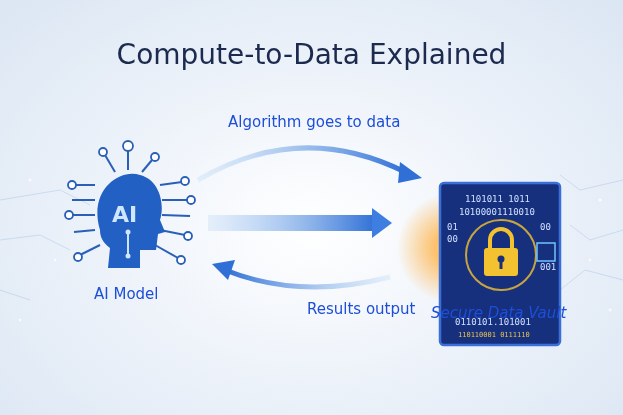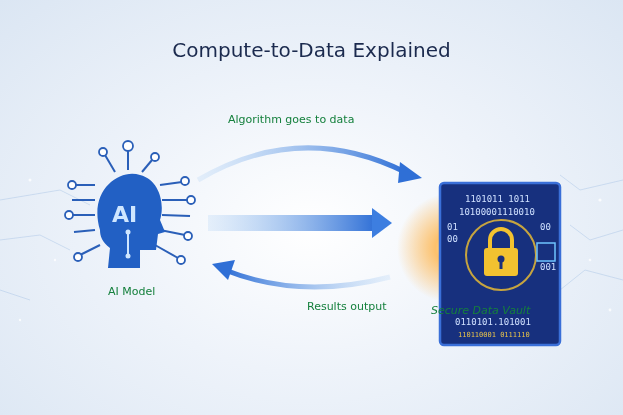--- a/index.html
+++ b/index.html
@@ -1,24 +1,24 @@
 <!DOCTYPE html>
 <html><head>
 <meta charset="utf-8">
 <style>
   html,body{margin:0;padding:0;}
   body{width:623px;height:415px;overflow:hidden;position:relative;
     font-family:"DejaVu Sans","Liberation Sans",sans-serif;
     background:radial-gradient(ellipse at 50% 55%, #ffffff 0%, #eef3fa 45%, #dbe6f3 100%);}
   .bg-net{position:absolute;inset:0;}
-  .title{position:absolute;top:38px;left:0;width:623px;text-align:center;font-size:20px;color:#1b2a4e;font-weight:500;}
-  .label{position:absolute;color:#15803d;font-size:11px;white-space:nowrap;text-align:right;}
+  .title{position:absolute;top:38px;left:0;width:623px;text-align:center;font-size:28px;color:#1b2a4e;font-weight:500;}
+  .label{position:absolute;color:#1d4ed8;font-size:15px;white-space:nowrap;text-align:right;}
   .lbl-algo{left:228px;top:113px;}
   .lbl-results{left:260px;top:300px;margin-left:47px;}
-  .lbl-ai{left:108px;top:285px;}
+  .lbl-ai{left:94px;top:285px;}
   .lbl-vault{left:431px;top:304px;font-style:italic;}
   .svgabs{position:absolute;left:0;top:0;}
 </style>
 </head>
 <body>
 
 <svg class="bg-net" width="623" height="415">
   <g stroke="#a9c4e6" stroke-width="0.8" fill="none" opacity="0.6">
     <path d="M0 200 L60 190 L90 205"></path>
       <path d="M0 240 L40 235 L70 250"></path>

